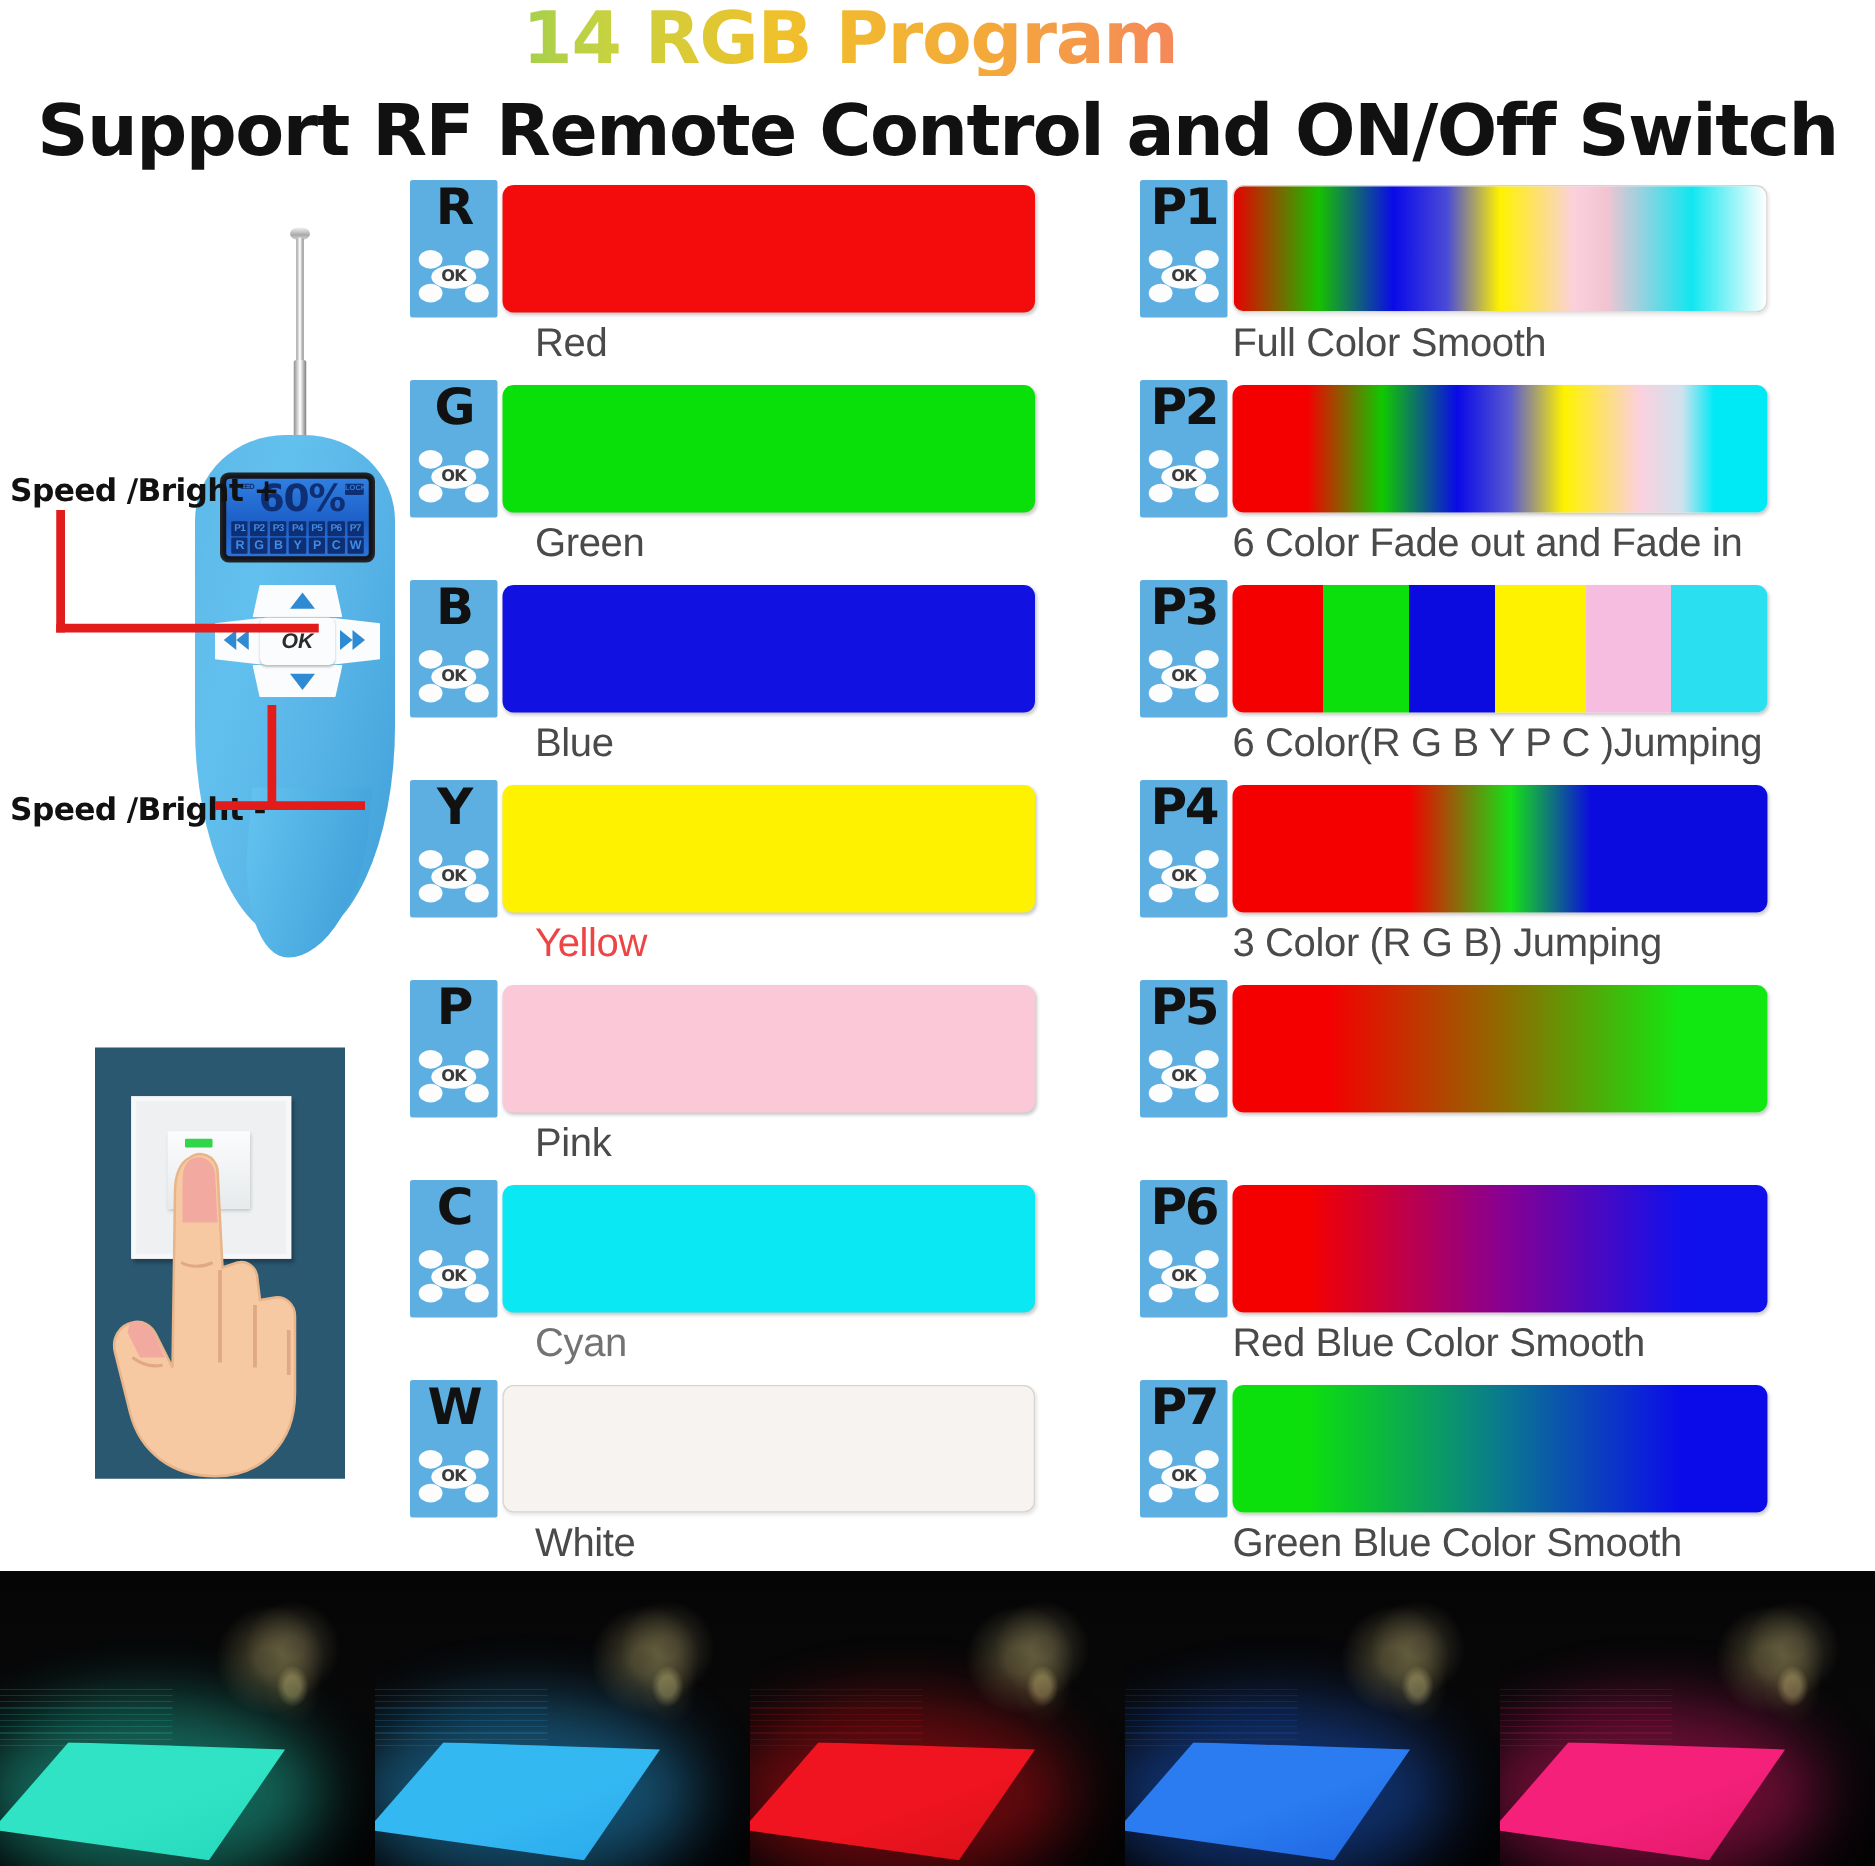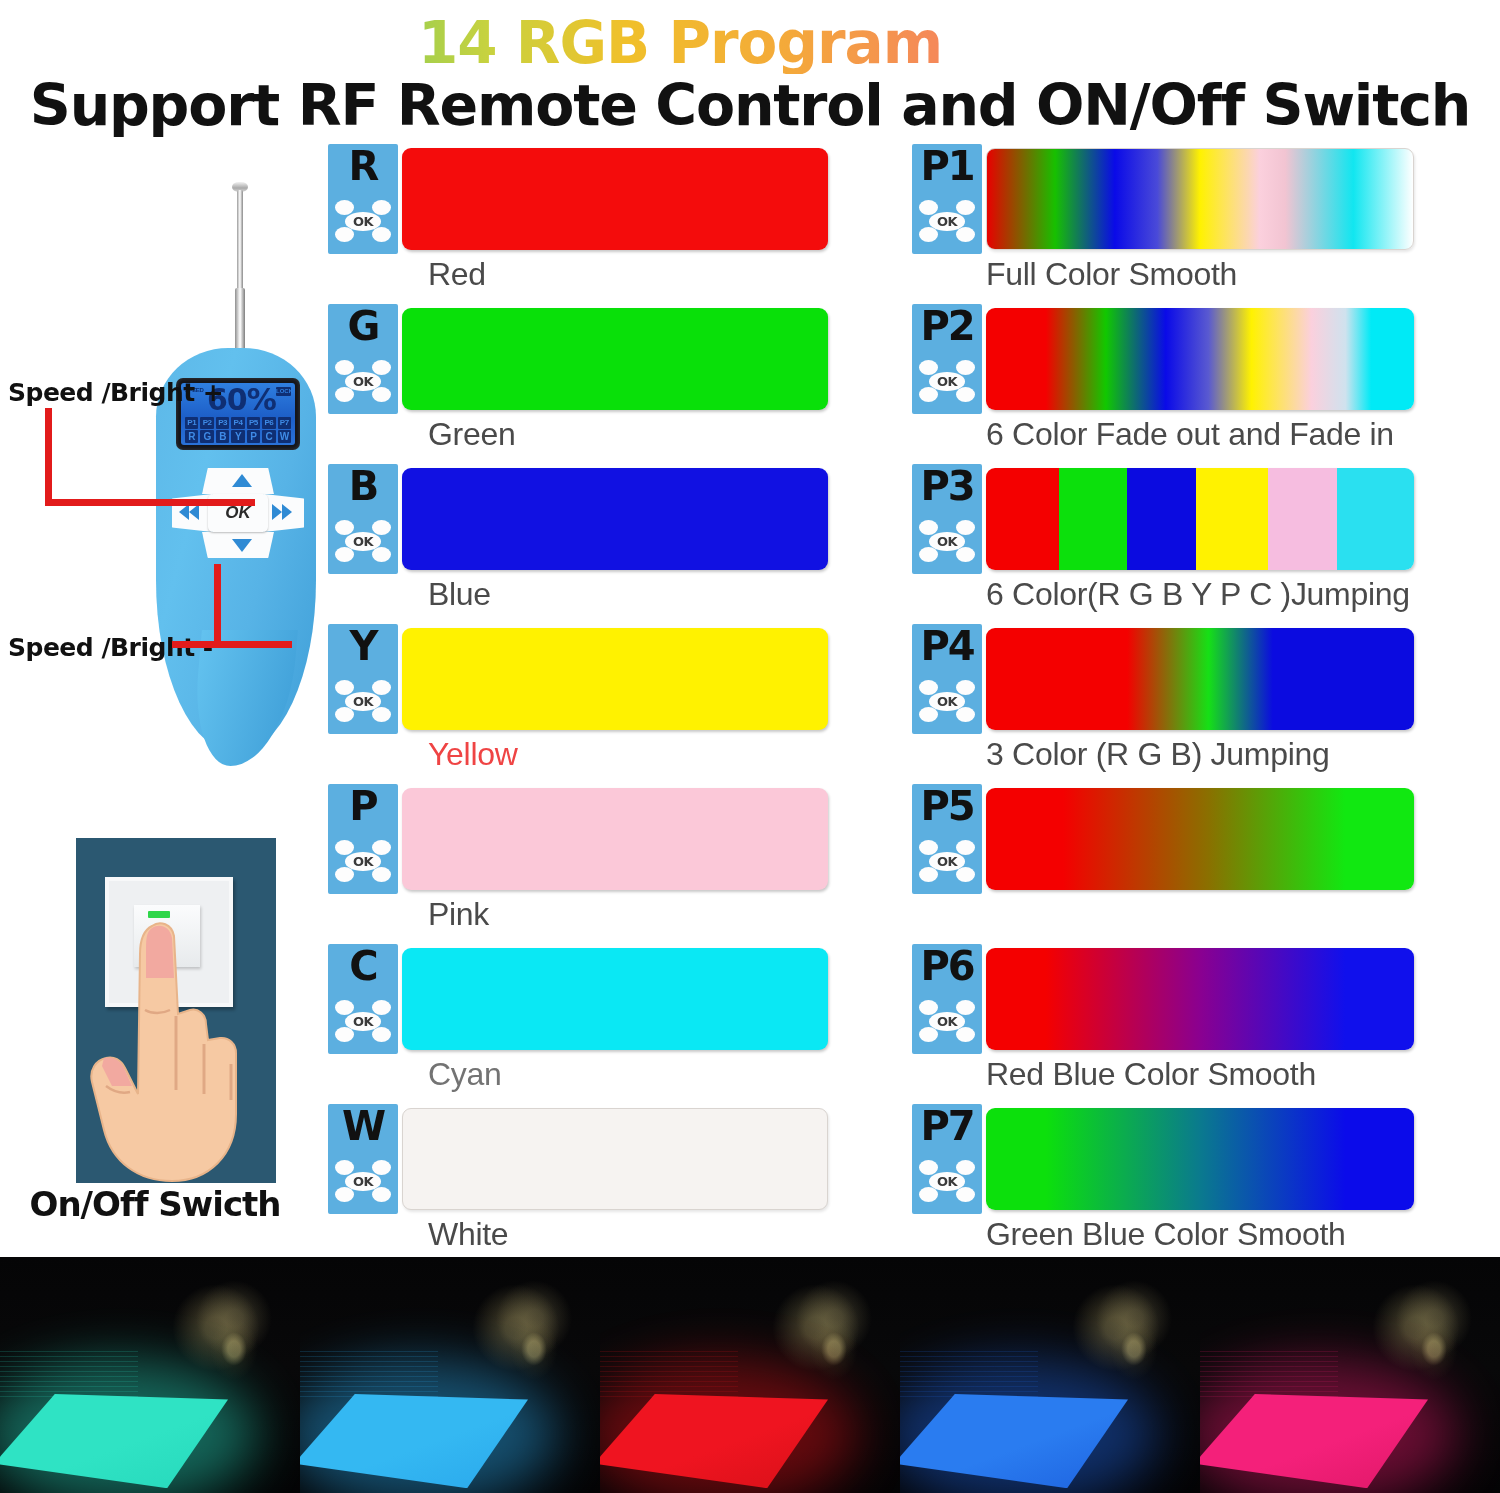--- a/index.html
+++ b/index.html
@@ -6,21 +6,21 @@
   html, body {
     width: 1500px; height: 1493px;
     background: #ffffff;
     font-family: "Liberation Sans", sans-serif;
     overflow: hidden;
   }
   #page { position: relative; width: 1500px; height: 1493px; background:#fff; }
 
   
   .title-main {
-    position: absolute; top: 13px; left: 0; width: 1360px;
+    position: absolute; top: 0; left: 0; width: 1360px;
     text-align: center;
     font-family: "DejaVu Sans", sans-serif;
     font-weight: bold;
     font-size: 58px;
     letter-spacing: -1px;
     background: linear-gradient(90deg,
         #35c97e 0%, #5ec96a 14%, #86cd58 26%, #c8d23f 36%,
         #f0c02a 46%, #f4a93a 58%, #f58b57 68%, #f4706c 78%,
         #ef4f8e 88%, #e8369b 100%);
     -webkit-background-clip: text;
@@ -348,21 +348,20 @@
                C50 22 54 12 62 8 Z" fill="#f6c9a3" stroke="#e8b48a" stroke-width="2"></path>
       <path d="M62 10 C70 5 80 9 82 20 L84 60 L56 60 L56 34 C56 22 56 14 62 10 Z" fill="#f2a9a0"></path>
       <path d="M14 140 C22 138 30 142 34 150 L42 168 L22 168 L12 148 Z" fill="#f2a9a0"></path>
       <path d="M86 98 L86 172" stroke="#e0a884" stroke-width="3" fill="none"></path>
       <path d="M114 126 L114 176" stroke="#e0a884" stroke-width="3" fill="none"></path>
       <path d="M141 146 L141 182" stroke="#e0a884" stroke-width="3" fill="none"></path>
       <path d="M55 92 C62 96 72 96 80 92" stroke="#e0a884" stroke-width="2.5" fill="none"></path>
       <path d="M16 168 C24 174 32 176 40 174" stroke="#e0a884" stroke-width="2.5" fill="none"></path>
     </svg>
   </div>
-  <div class="switch-caption">On/Off Swicth</div>
 
   <div class="col col-left">
 
     <div class="row">
       <div class="btn-icon" style="background: rgb(92, 175, 224);">
         <div class="btn-letter">R</div>
         <div class="btn-pad">
           <span class="dot tl"></span>
             <span class="dot tr"></span>
             <span class="dot bl"></span>

